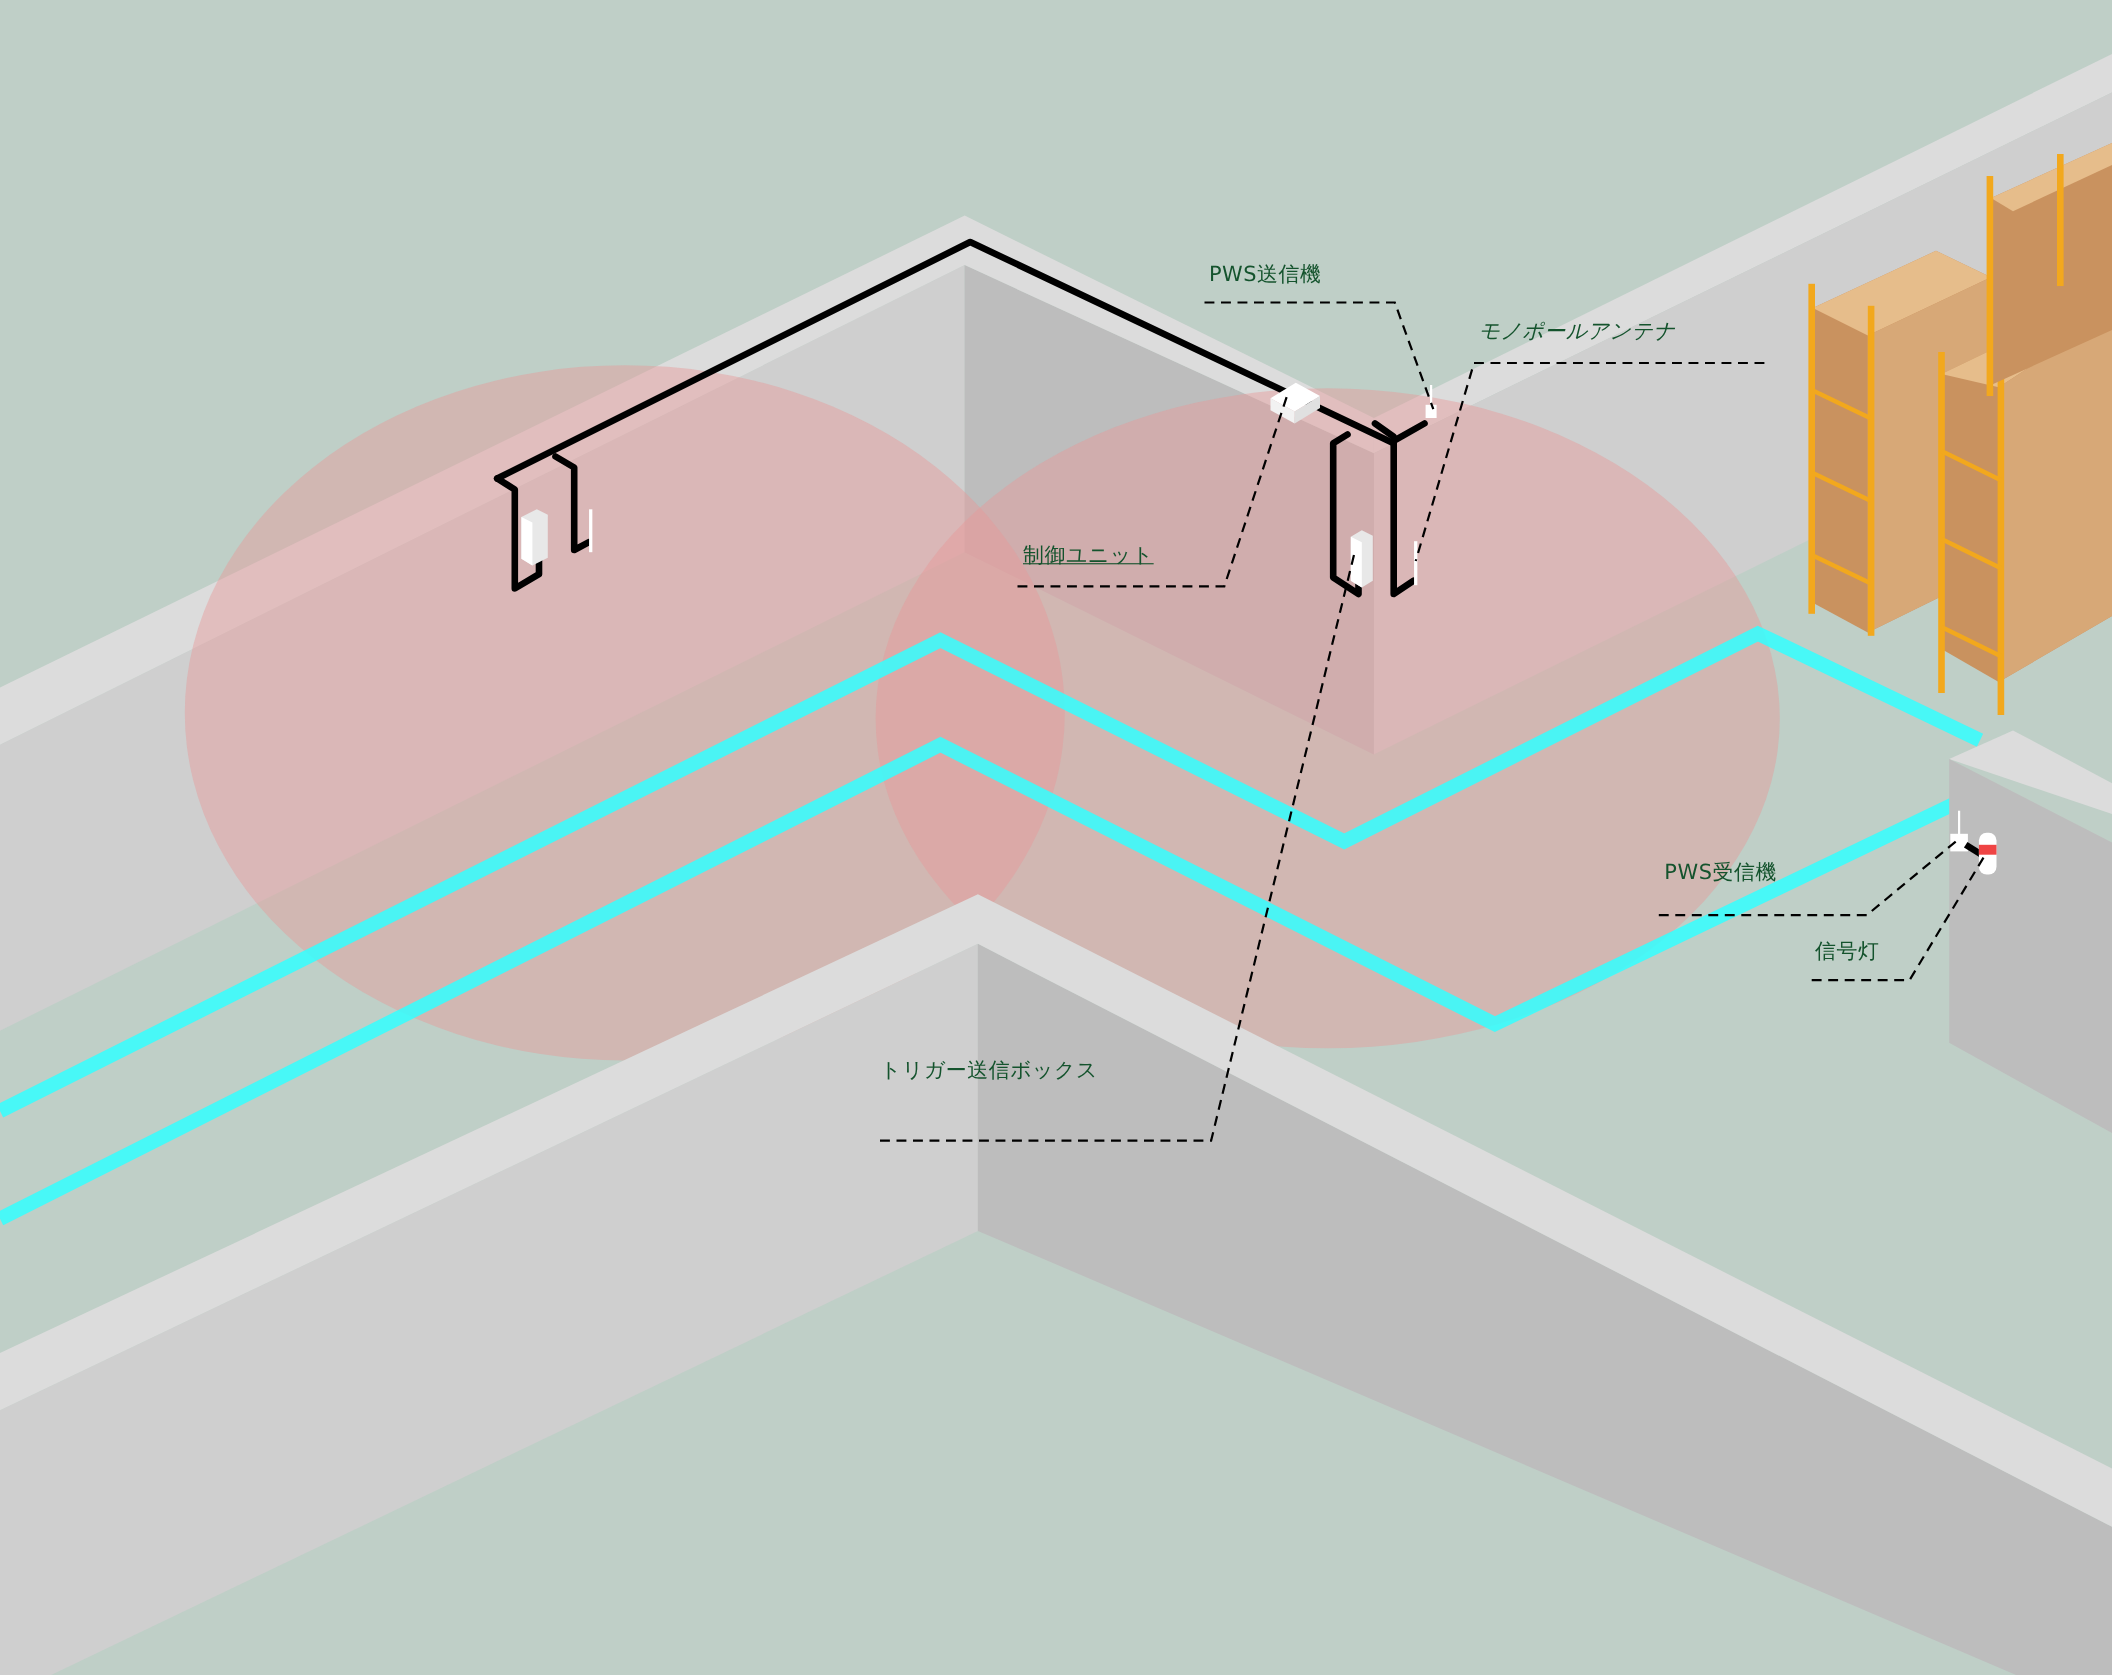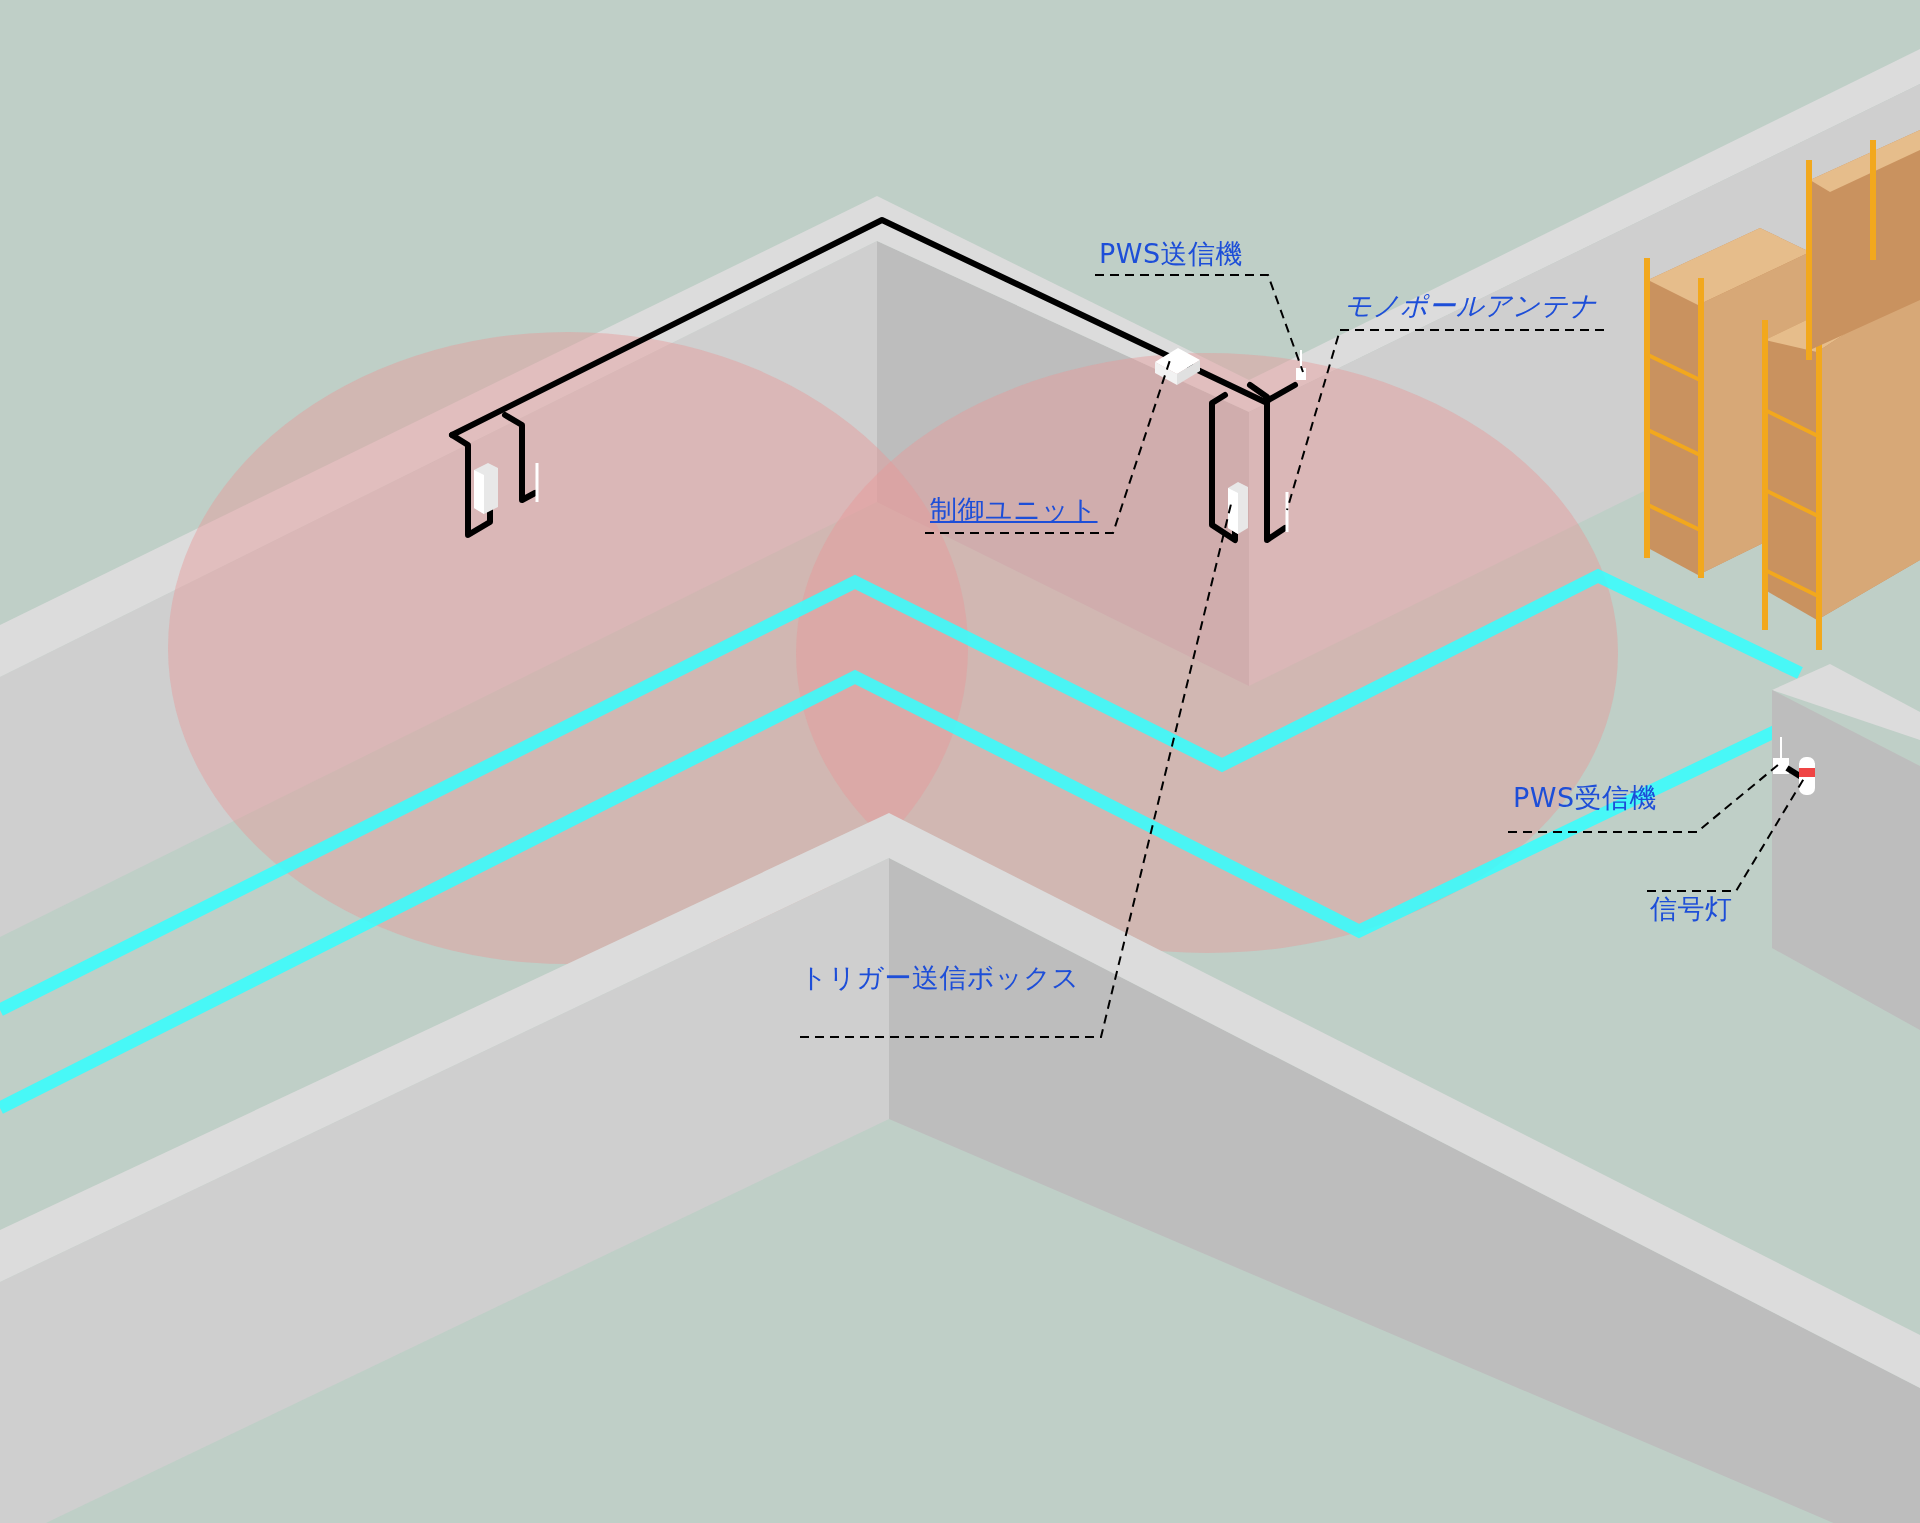--- a/index.html
+++ b/index.html
@@ -1,19 +1,19 @@
 <!DOCTYPE html>
 <html><head>
 <meta charset="utf-8">
 <style>
   html, body { margin:0; padding:0; }
   body { width:1920px; height:1523px; overflow:hidden; background:#bfcfc7; font-family:"DejaVu Sans", sans-serif; }
   #scene { position:absolute; left:0; top:0; width:1920px; height:1523px; }
   .label {
-    position:absolute; font-family:"DejaVu Sans", sans-serif; font-size:27px; color:#1d4ed8;
+    position:absolute; font-family:"DejaVu Sans", sans-serif; font-size:19px; color:#14532d;
     white-space:nowrap; letter-spacing:0.5px; line-height:1;
   }
 </style>
 </head>
 <body>
 
 <svg id="scene" viewBox="0 0 1920 1523" xmlns="http://www.w3.org/2000/svg">
 
   <rect x="0" y="0" width="1920" height="1523" fill="#bfcfc7"></rect>
 
@@ -129,13 +129,13 @@
     <polyline points="1508,832 1697,832 1778,765"></polyline>
     <polyline points="1647,891 1736,891 1806,775"></polyline>
   </g>
 </svg>
 
 <div class="label" style="left:1099px; top:240px;">PWS送信機</div>
 <div class="label" style="left:1344px; top:292px;font-style:italic;">モノポールアンテナ</div>
 <div class="label" style="left:930px; top:496px;text-decoration:underline;">制御ユニット</div>
 <div class="label" style="left:800px; top:964px;">トリガー送信ボックス</div>
 <div class="label" style="left:1513px; top:784px;">PWS受信機</div>
-<div class="label" style="left:1650px; top:856px;margin-top:39px;">信号灯</div>
+<div class="label" style="left:1650px; top:856px;">信号灯</div>
 
 </body></html>

